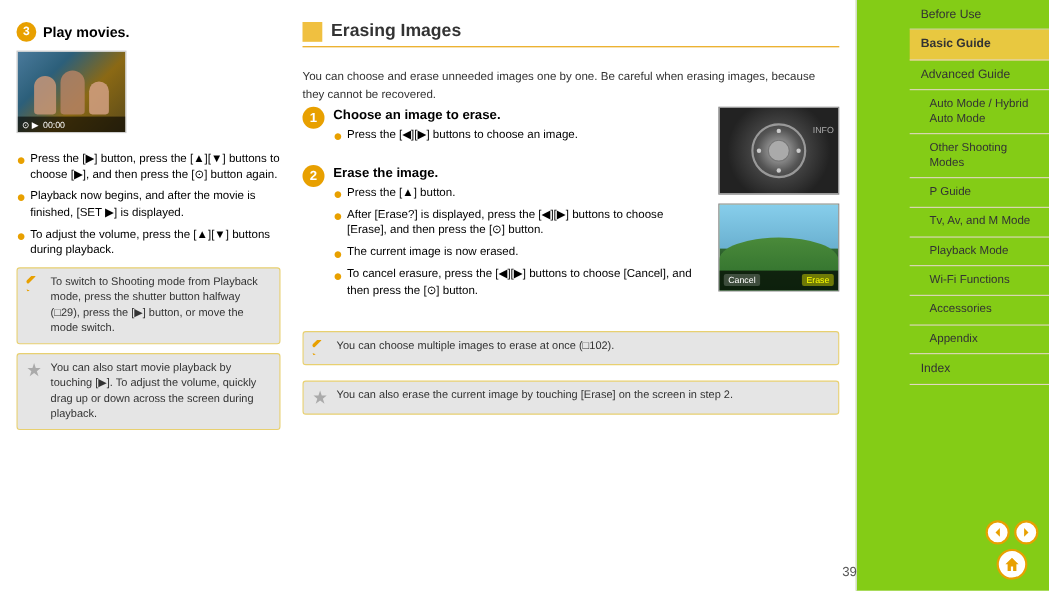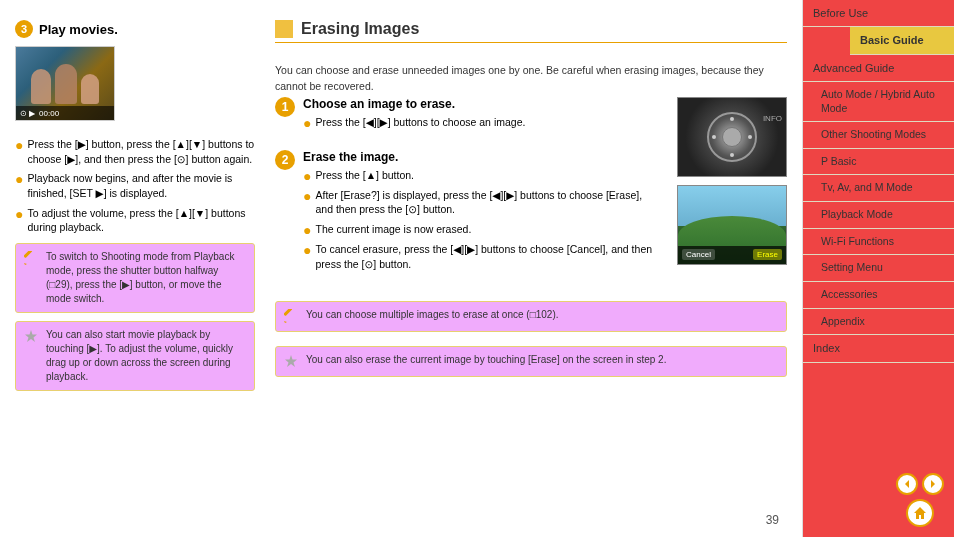--- a/index.html
+++ b/index.html
@@ -117,21 +117,21 @@
 
     .bullet-dot {
       color: #e8a000;
       font-size: 14px;
       line-height: 1;
       flex-shrink: 0;
       margin-top: 1px;
     }
 
     .note-box {
-      background: #f0abfc;
+      background: #e5e5e5;
       border: 1px solid #e8d070;
       border-radius: 3px;
       padding: 6px 8px;
       margin-bottom: 8px;
       display: flex;
       gap: 6px;
       align-items: flex-start;
     }
 
     .note-icon {
@@ -299,40 +299,40 @@
     
     .bottom-notes {
       margin-top: 10px;
       display: flex;
       flex-direction: column;
       gap: 6px;
     }
 
     
     .sidebar {
-      width: 152px;
-      background: #ef4444;
+      width: 176px;
+      background: #84cc16;
       border-left: 1px solid #ddd;
       flex-shrink: 0;
       font-size: 11px;
       overflow: hidden;
+      padding-left: 48px;
     }
 
     .sidebar-item {
       padding: 6px 10px;
       border-bottom: 1px solid #e0d8c0;
       cursor: pointer;
       color: #333;
       line-height: 1.3;
     }
 
     .sidebar-item.active {
       background: #e8c840;
       font-weight: bold;
-      margin-left: 47px;
     }
 
     .sidebar-item.sub {
       padding-left: 18px;
       font-size: 10.5px;
     }
 
     
     .page-footer {
       position: absolute;
@@ -565,33 +565,30 @@
   <div class="sidebar-item">
     <span>Advanced Guide</span>
   </div>
   <div class="sidebar-item sub">
     <span>Auto Mode / Hybrid Auto Mode</span>
   </div>
   <div class="sidebar-item sub">
     <span>Other Shooting Modes</span>
   </div>
   <div class="sidebar-item sub">
-    <span>P Basic</span>
+    <span>P Guide</span>
   </div>
   <div class="sidebar-item sub">
     <span>Tv, Av, and M Mode</span>
   </div>
   <div class="sidebar-item sub">
     <span>Playback Mode</span>
   </div>
   <div class="sidebar-item sub">
     <span>Wi-Fi Functions</span>
-  </div>
-  <div class="sidebar-item sub">
-    <span>Setting Menu</span>
   </div>
   <div class="sidebar-item sub">
     <span>Accessories</span>
   </div>
   <div class="sidebar-item sub">
     <span>Appendix</span>
   </div>
   <div class="sidebar-item">
     <span>Index</span>
   </div>

